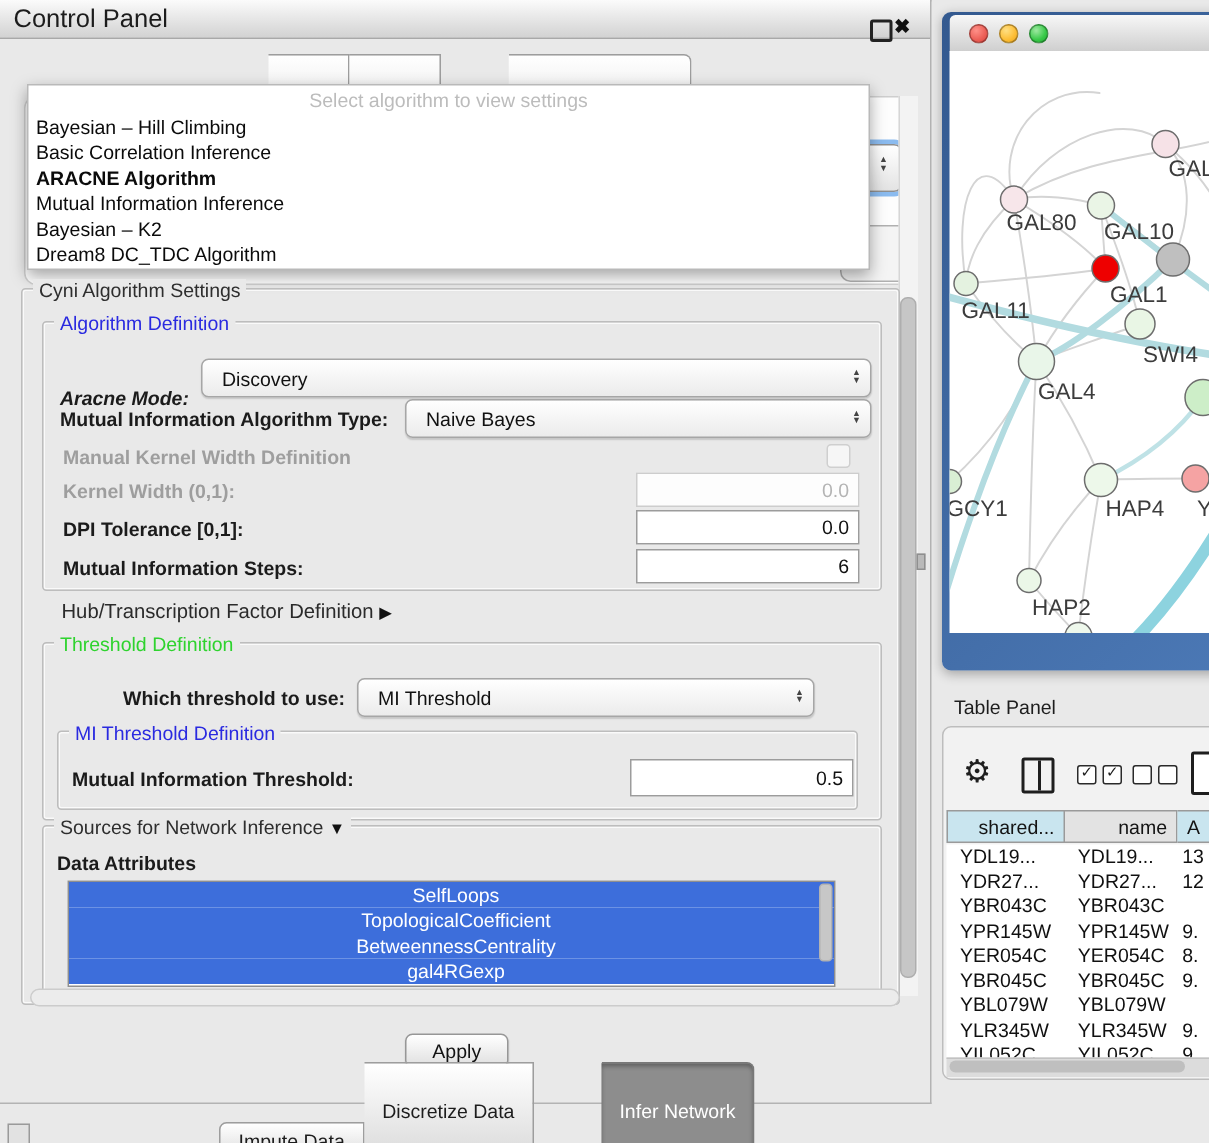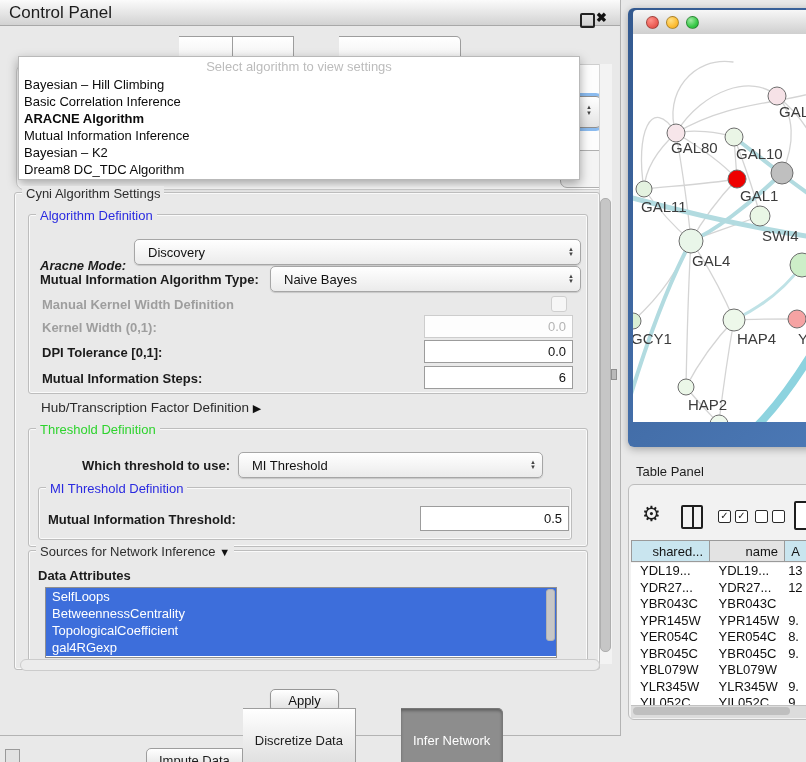--- a/index.html
+++ b/index.html
@@ -46,21 +46,21 @@
   .combo .arr{position:absolute;right:6px;top:50%;transform:translateY(-50%);color:#444;font-size:6px;
               line-height:5px;text-align:center;}
   .tfield{border:1px solid #9c9c9c;background:#fff;font-size:13px;color:#111;display:flex;
           align-items:center;justify-content:flex-end;padding-right:6px;}
   .tfield.dis{border-color:#cdcdcd;color:#b4b4b4;background:#fdfdfd;}
   .cbx{width:14px;height:14px;border:1px solid #cfcfcf;border-radius:3px;background:#f6f6f6;}
   .section-lbl{font-size:13px;color:#2b2b2b;white-space:nowrap;}
   .tri{color:#111;font-size:11px;}
   
   .attr-list{background:#fff;border:1px solid #8f8f8f;overflow:hidden;}
-  .attr-item{height:17px;line-height:17px;padding-left:6px;font-size:13px;color:#fff;background:#3d6edb;white-space:nowrap;}
+  .attr-item{height:17px;line-height:17px;padding-left:6px;font-size:13px;color:#fff;background:#3d6edb;white-space:nowrap;text-align:center;}
   .list-thumb{width:7px;background:#c7c7c7;border-radius:3px;border:1px solid #b2b2b2;}
   .hpill{background:#ececec;border:1px solid #cccccc;border-radius:6px;}
   .btn{border:1px solid #979797;border-radius:5px;background:linear-gradient(#ffffff,#dfdfdf);
        font-size:13px;color:#111;display:flex;align-items:center;justify-content:center;
        box-shadow:0 1px 1px rgba(0,0,0,.2);}
   
   .net-win{left:628px;top:8px;width:190px;height:439px;background:linear-gradient(135deg,#33598f,#4b78b5);
            border-radius:6px 0 0 6px;box-shadow:0 2px 8px rgba(0,0,0,.3);}
   .net-title{left:633px;top:10px;width:185px;height:24px;background:linear-gradient(#f7f7f7,#cfcfcf);
              border-bottom:1px solid #9e9e9e;border-radius:4px 0 0 0;display:flex;align-items:center;gap:7px;padding-left:13px;}
@@ -206,22 +206,22 @@
   </div>
 
   <div class="abs frame" style="left:28px;top:550px;width:558px;height:110px;"></div>
   <div class="abs legend" style="left:36px;top:544px;">
     <span>Sources for Network Inference</span>
     <span class="tri"> ▼</span>
   </div>
   <div class="abs lbl" style="left:38px;top:568px;">Data Attributes</div>
   <div class="abs attr-list" style="left:45px;top:587px;width:510px;height:69px;" id="attr-list">
       <div class="attr-item">SelfLoops</div>
+      <div class="attr-item">TopologicalCoefficient</div>
       <div class="attr-item">BetweennessCentrality</div>
-      <div class="attr-item">TopologicalCoefficient</div>
       <div class="attr-item">gal4RGexp</div>
     </div>
   <div class="abs list-thumb" style="left:546px;top:589px;height:50px;"></div>
   <div class="abs hpill" style="left:20px;top:659px;width:578px;height:10px;"></div>
 
   <div class="abs btn" style="left:270px;top:677px;width:67px;height:21px;margin-top:12px;">
     <span>Apply</span>
   </div>
 
   <div class="abs seg" style="left:146px;top:708px;" id="bottom-tabs">

